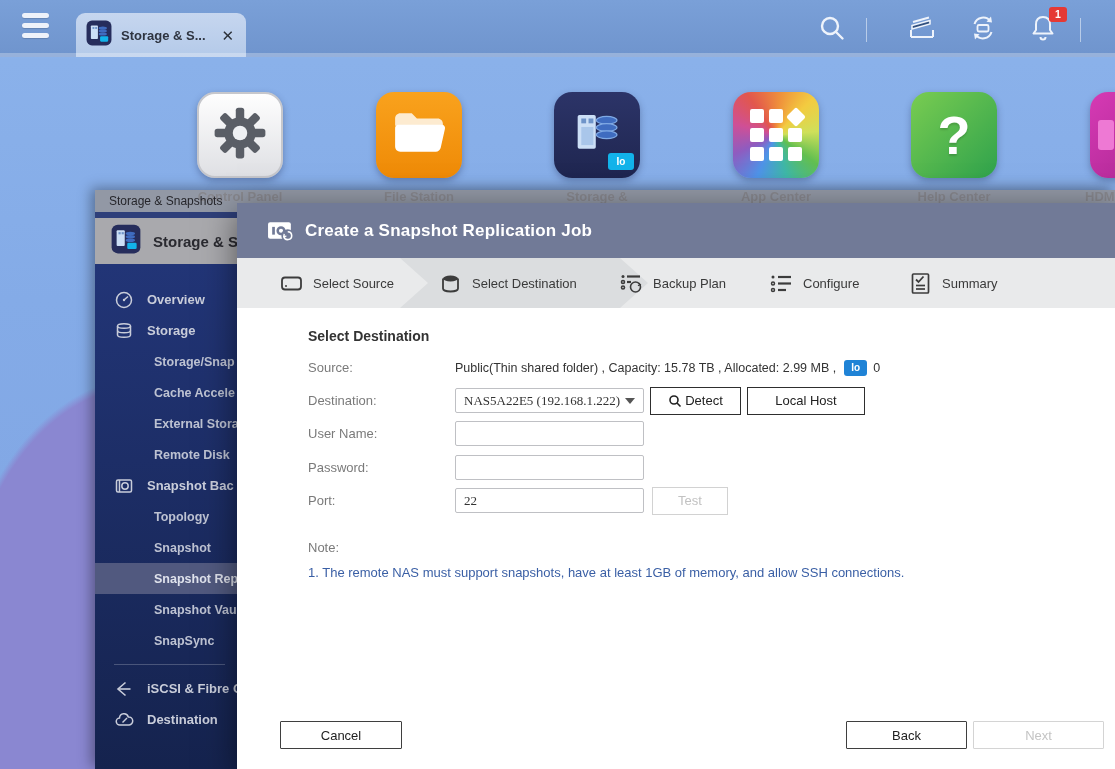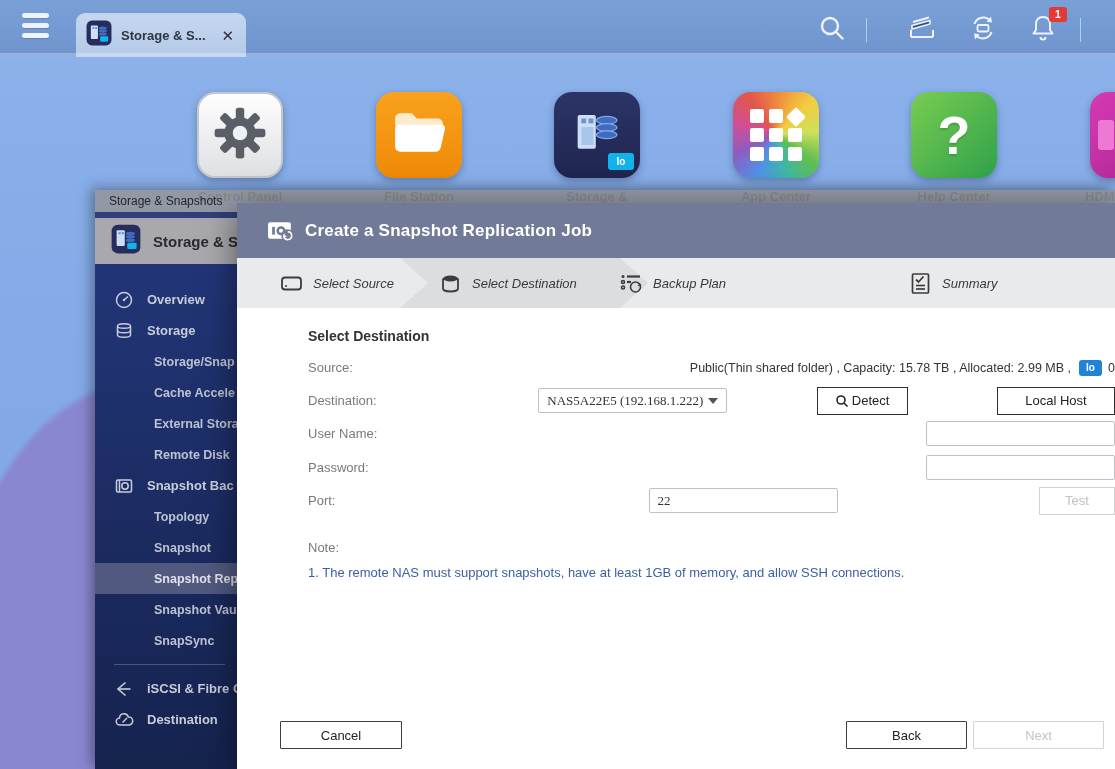--- a/index.html
+++ b/index.html
@@ -61,25 +61,25 @@
   .sb-div{height:1px;background:rgba(255,255,255,.22);margin:8px 12px 8px 19px;}
   
   .dialog{position:absolute;left:237px;top:203px;width:878px;height:566px;z-index:3;background:#fff;
     box-shadow:0 8px 32px rgba(0,0,0,.5);}
   .dhead{position:absolute;left:0;top:0;width:100%;height:55px;background:#717a97;display:flex;align-items:center;}
   .dhead .dico{margin-left:30px;flex:0 0 auto;display:flex;}
   .dhead .dtitle{margin-left:10px;font-size:17px;font-weight:700;color:#fff;letter-spacing:.2px;}
   .steps{position:absolute;left:0;top:55px;width:100%;height:50px;background:#e9eaeb;}
   .chev{position:absolute;left:163px;top:0;width:248px;height:50px;background:#dbdddf;
     clip-path:polygon(0 0,220px 0,248px 25px,220px 50px,0 50px,28px 25px);}
-  .step{position:absolute;top:0;height:50px;display:flex;align-items:center;font-size:13px;color:#3a3a3a;cursor:pointer;font-style:italic;}
+  .step{position:absolute;top:0;height:50px;display:flex;align-items:center;font-size:13px;color:#3a3a3a;cursor:pointer;}
   .step .sico{margin-right:8px;display:flex;}
   .dcontent{position:absolute;left:0;top:105px;right:0;bottom:0;background:#fff;}
   .heading{position:absolute;left:71px;top:20px;font-size:14px;font-weight:700;color:#333;}
-  .frow{position:absolute;left:71px;right:0;height:25px;display:flex;align-items:center;justify-content:space-between;}
+  .frow{position:absolute;left:71px;right:10px;height:25px;display:flex;align-items:center;}
   .flabel{width:147px;flex:0 0 auto;font-size:13px;color:#7a7a7a;}
   .fvalue{font-size:12.5px;color:#333;display:flex;align-items:center;}
   .srcbadge{display:inline-block;margin:0 6px 0 8px;width:23px;height:16px;border-radius:3px;background:#1f83d6;
     color:#fff;font-size:10px;font-weight:700;text-align:center;line-height:16px;}
   .txt,.select{width:189px;height:25px;border:1px solid #bfc0c4;border-radius:2px;background:#fff;
     box-sizing:border-box;font-size:13px;color:#333;padding:0 8px;font-family:Liberation Serif, serif;}
   .select{display:flex;align-items:center;justify-content:space-between;cursor:pointer;}
   .caret{width:0;height:0;border-left:5px solid transparent;border-right:5px solid transparent;border-top:6px solid #555;}
   .rbtn{height:28px;border:1.4px solid #2e2e2e;border-radius:0;background:#fff;display:flex;align-items:center;
     justify-content:center;font-size:13px;color:#222;cursor:pointer;box-sizing:border-box;font-family:inherit;}
@@ -305,20 +305,33 @@
               <line x1="9" y1="6.5" x2="22" y2="6.5" stroke-width="2.2"></line>
               <circle cx="5" cy="12" r="1.5"></circle>
               <line x1="9" y1="12" x2="13" y2="12" stroke-width="2.2"></line>
               <circle cx="5" cy="17.5" r="1.5"></circle>
               <circle cx="17.5" cy="17" r="5"></circle>
               <path d="M20.5 13 l1.7 1.5 -2.2 1.2" stroke-width="1.3"></path>
             </svg>
           </span>
         <span>Backup Plan</span>
       </div>
+      <div class="step" style="left:531px">
+        <span class="sico">
+            <svg width="27" height="27" viewBox="0 0 27 27" fill="none" stroke="#3c3c3c">
+              <circle cx="5" cy="7" r="1.5" fill="#3c3c3c" stroke="none"></circle>
+              <line x1="10" y1="7" x2="23" y2="7" stroke-width="2.2"></line>
+              <circle cx="5" cy="13.5" r="1.5" stroke-width="1.5"></circle>
+              <line x1="10" y1="13.5" x2="23" y2="13.5" stroke-width="2.2"></line>
+              <circle cx="5" cy="20" r="1.5" stroke-width="1.5"></circle>
+              <line x1="10" y1="20" x2="18" y2="20" stroke-width="2.2"></line>
+            </svg>
+          </span>
+        <span>Configure</span>
+      </div>
       <div class="step" style="left:670px">
         <span class="sico">
             <svg width="27" height="27" viewBox="0 0 27 27" fill="none" stroke="#3c3c3c" stroke-width="1.7">
               <rect x="5.5" y="4" width="16" height="19" rx="1"></rect>
               <path d="M9 9.5 l2.5 2.5 5-5.5" stroke-width="1.8"></path>
               <line x1="9" y1="15.5" x2="18" y2="15.5"></line>
               <line x1="9" y1="19" x2="18" y2="19"></line>
             </svg>
           </span>
         <span>Summary</span>

